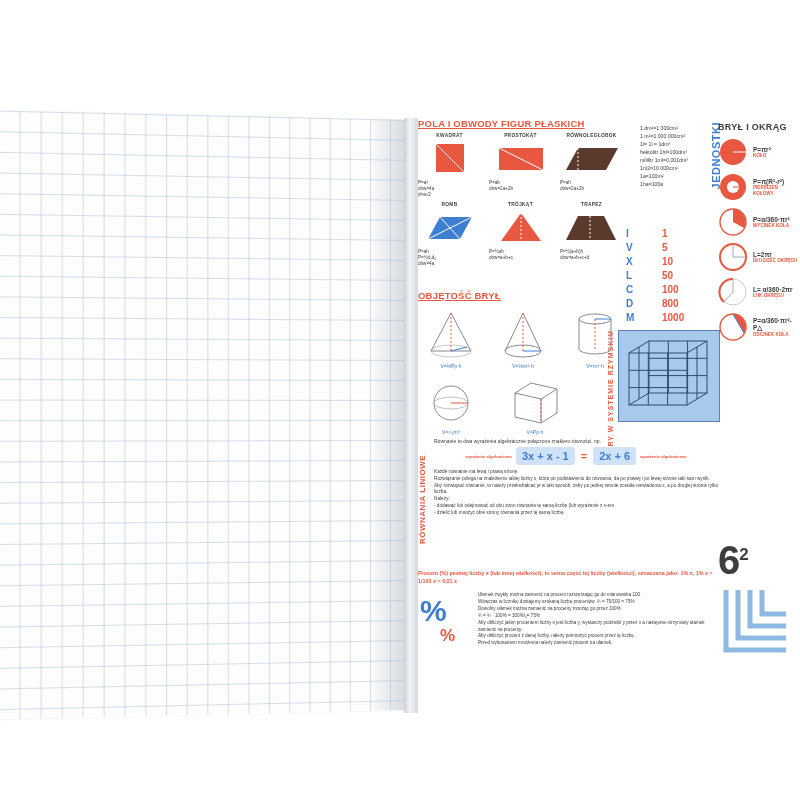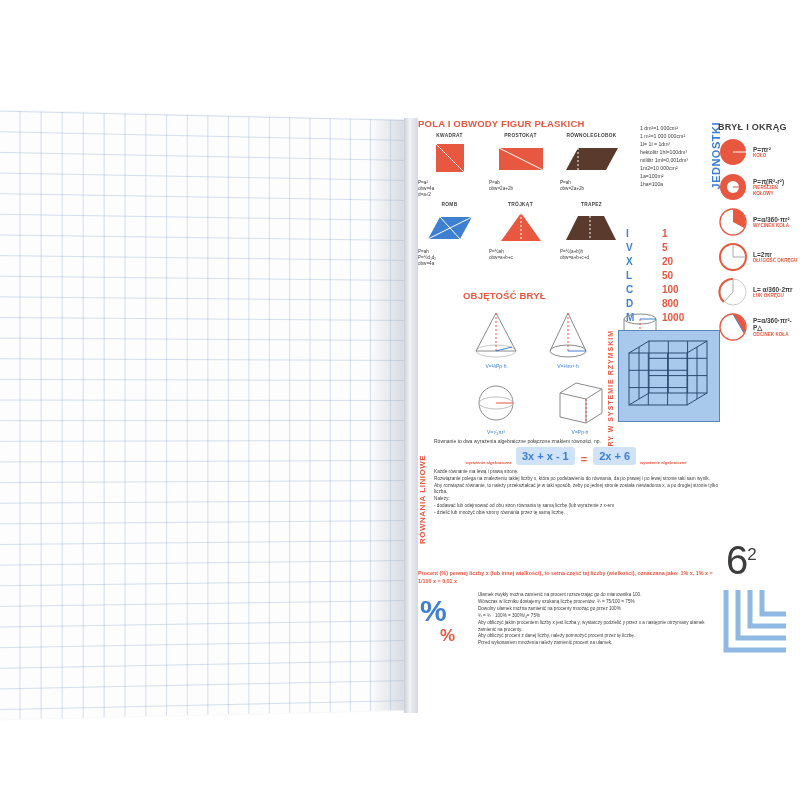--- a/index.html
+++ b/index.html
@@ -33,21 +33,21 @@
   }
 
   
   .content-page{
     position:absolute;left:418px;top:118px;width:372px;height:595px;
     background:#ffffff;
   }
 
   
   .sec-title{
-    font-size:9.5px;font-weight:bold;color:#e8573f;letter-spacing:.2px;
+    font-size:9.5px;font-weight:bold;color:#e8573f;letter-spacing:.2px;text-decoration:underline;
   }
   .figures{position:absolute;left:0;top:0;width:215px;}
   .fig-row{display:flex;gap:8px;margin-top:4px;}
   .fig{width:63px;}
   .fig-name{font-size:4.8px;font-weight:bold;color:#3d3d3d;text-align:center;letter-spacing:.3px;}
   .fig-art{height:42px;display:flex;align-items:center;justify-content:center;}
   .fig-form{font-size:4.6px;color:#3d3d3d;line-height:1.3;}
 
   
   .units{position:absolute;left:222px;top:6px;width:70px;font-size:5.2px;color:#3d3d3d;line-height:1.55;}
@@ -62,21 +62,21 @@
     position:absolute;left:188px;top:212px;
     writing-mode:vertical-rl;transform:rotate(180deg);
     font-size:7px;font-weight:bold;color:#e8573f;letter-spacing:1px;text-align:center;line-height:1.3;
   }
   .roman{position:absolute;left:206px;top:108px;width:92px;}
   .roman tr td{font-size:10px;font-weight:bold;padding:0 0 1px 0;}
   .roman td.l{color:#3d7fd1;width:34px;text-align:left;}
   .roman td.v{color:#e8573f;text-align:left;}
 
   
-  .solids{position:absolute;left:0;top:172px;width:215px;padding-left:45px;}
+  .solids{position:absolute;left:0;top:172px;width:215px;}
   .sol-row{display:flex;gap:6px;margin-top:4px;}
   .sol{width:66px;}
   .sol-art{height:56px;display:flex;align-items:flex-end;justify-content:center;}
   .sol-form{font-size:5px;color:#3d7fd1;text-align:center;margin-top:2px;}
 
   
   .cube-box{
     position:absolute;left:200px;top:212px;width:100px;height:90px;
     background:#a8c8ec;border:1px solid #5a84b8;
   }
@@ -91,39 +91,39 @@
 
   
   .eqsec{position:absolute;left:0;top:320px;width:300px;}
   .eq-vert{
     position:absolute;left:0;top:0;
     writing-mode:vertical-rl;transform:rotate(180deg);
     font-size:8px;font-weight:bold;color:#e8573f;letter-spacing:.5px;height:122px;text-align:center;
   }
   .eq-body{margin-left:16px;}
   .eq-lead{font-size:5px;color:#3d3d3d;margin-bottom:3px;}
-  .eq-box{display:flex;align-items:flex-end;justify-content:center;gap:4px;margin:2px 0 4px 0;}
+  .eq-box{display:flex;align-items:center;justify-content:center;gap:4px;margin:2px 0 4px 0;}
   .eq-tag{font-size:4.2px;color:#e8573f;font-weight:bold;}
   .eq-pill{
     background:#cfe2f7;border-radius:3px;padding:3px 6px;
     font-size:11px;font-weight:bold;color:#3d7fd1;white-space:nowrap;
   }
   .eq-text{font-size:4.7px;color:#3d3d3d;line-height:1.45;}
 
   
   .pct{position:absolute;left:0;top:452px;width:300px;}
   .pct-head{font-size:5.4px;font-weight:bold;color:#e8573f;line-height:1.4;}
   .pct-body{display:flex;gap:8px;margin-top:7px;}
   .pct-marks{width:52px;position:relative;height:70px;}
   .pct-big{position:absolute;left:2px;top:2px;font-size:30px;font-weight:bold;color:#3d7fd1;}
   .pct-small{position:absolute;left:22px;top:34px;font-size:17px;font-weight:bold;color:#e8573f;}
   .pct-text{font-size:4.6px;color:#3d3d3d;line-height:1.5;flex:1;}
 
   
-  .six{position:absolute;left:308px;top:420px;font-size:40px;font-weight:normal;color:#3d3d3d;letter-spacing:-1px;}
+  .six{position:absolute;left:300px;top:420px;font-size:40px;font-weight:bold;color:#3d3d3d;letter-spacing:-1px;}
   .six sup{font-size:17px;color:#3d3d3d;}
   .spiral{position:absolute;left:300px;top:470px;width:70px;height:70px;}
 
   svg{display:block;overflow:visible;}
 </style>
 </head>
 <body>
 
 <div class="page">
 
@@ -233,21 +233,21 @@
           <tr>
             <td class="l">I</td>
             <td class="v">1</td>
           </tr>
       <tr>
             <td class="l">V</td>
             <td class="v">5</td>
           </tr>
       <tr>
             <td class="l">X</td>
-            <td class="v">20</td>
+            <td class="v">10</td>
           </tr>
       <tr>
             <td class="l">L</td>
             <td class="v">50</td>
           </tr>
       <tr>
             <td class="l">C</td>
             <td class="v">100</td>
           </tr>
       <tr>

